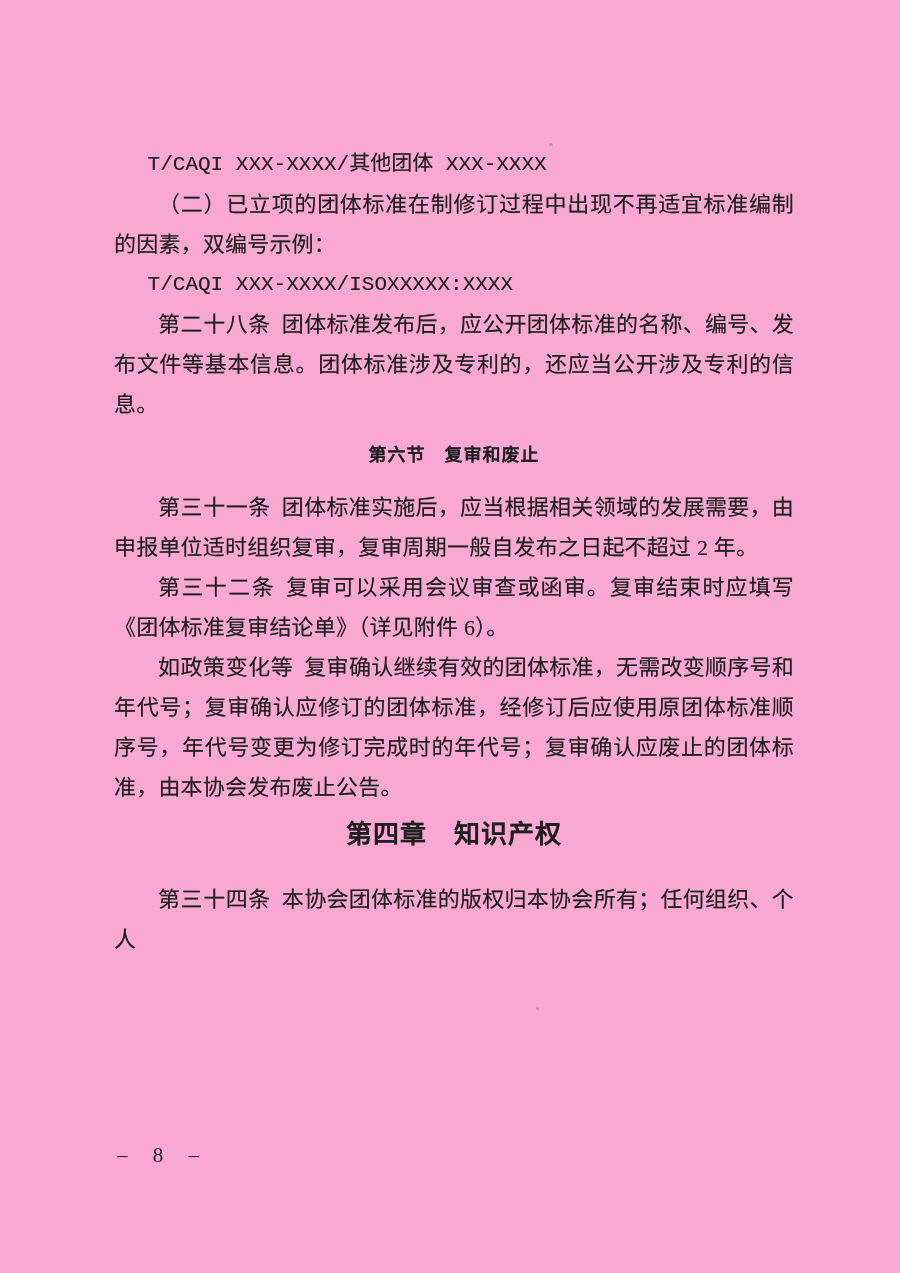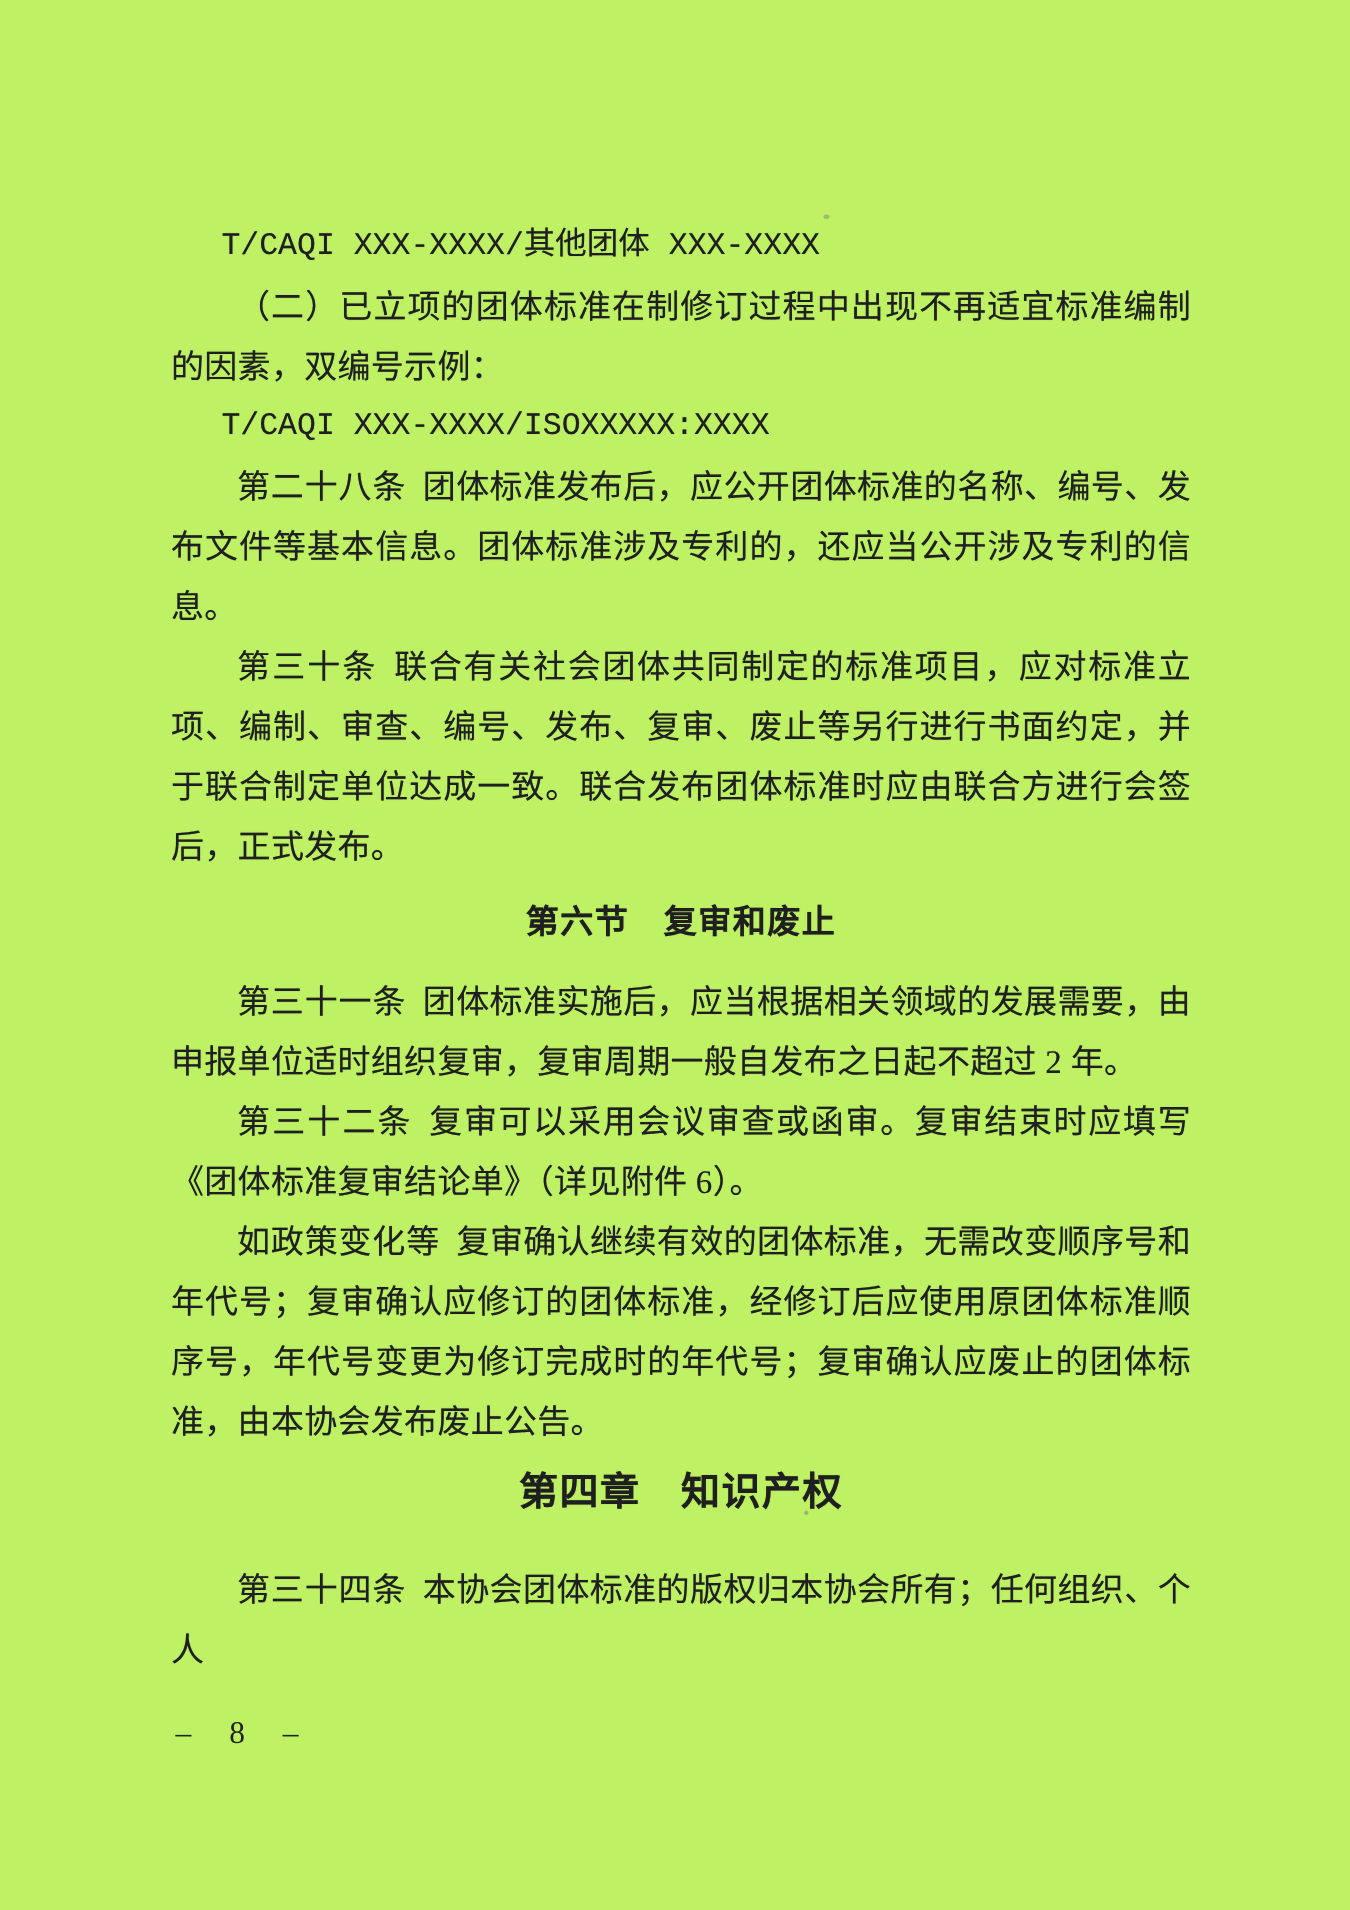--- a/index.html
+++ b/index.html
@@ -11,21 +11,21 @@
     height: 1273px;
     background: #ffffff;
     position: relative;
     overflow: hidden;
     font-family: "Liberation Serif", "DejaVu Serif", serif;
     color: #1f1f1f;
   }
   .page {
     position: absolute;
     inset: 0;
-    background: #bef264;
+    background: #f9a8d4;
   }
   .text-block {
     position: absolute;
     left: 114px;
     top: 145px;
     width: 680px;
     font-size: 22px;
     line-height: 40px;
     letter-spacing: 0.2px;
     text-align: justify;
@@ -46,21 +46,21 @@
   .lead {
     font-weight: 400;
     font-family: "Liberation Sans", "DejaVu Sans", sans-serif;
     margin-right: 0.5em;
     letter-spacing: 0.5px;
   }
   .section-heading {
     margin: 10px 0 13px 0;
     text-indent: 0;
     text-align: center;
-    font-size: 22px;
+    font-size: 18px;
     font-weight: 700;
     line-height: 40px;
     letter-spacing: 1px;
   }
   .chapter-heading {
     margin: 4px 0 24px 0;
     text-indent: 0;
     text-align: center;
     font-size: 26px;
     font-weight: 700;
@@ -94,21 +94,20 @@
 
     <p class="code-line">T/CAQI XXX-XXXX/其他团体 XXX-XXXX</p>
 
     <p class="para">（二）已立项的团体标准在制修订过程中出现不再适宜标准编制的因素，双编号示例：</p>
 
     <p class="code-line">T/CAQI XXX-XXXX/ISOXXXXX:XXXX</p>
 
     <p class="para"><b class="lead">第二十八条</b><span>团体标准发布后，应公开团体标准的名称、编号、发布文件等基本信息。团体标准涉及专利的，还应当公开涉及专利的信息。</span></p>
 
 
-    <p class="para"><b class="lead">第三十条</b><span>联合有关社会团体共同制定的标准项目，应对标准立项、编制、审查、编号、发布、复审、废止等另行进行书面约定，并于联合制定单位达成一致。联合发布团体标准时应由联合方进行会签后，正式发布。</span></p>
 
     <h2 class="section-heading">第六节　复审和废止</h2>
 
     <p class="para"><b class="lead">第三十一条</b><span>团体标准实施后，应当根据相关领域的发展需要，由申报单位适时组织复审，复审周期一般自发布之日起不超过 2 年。</span></p>
 
     <p class="para"><b class="lead">第三十二条</b><span>复审可以采用会议审查或函审。复审结束时应填写《团体标准复审结论单》（详见附件 6）。</span></p>
 
     <p class="para"><b class="lead">如政策变化等</b><span>复审确认继续有效的团体标准，无需改变顺序号和年代号；复审确认应修订的团体标准，经修订后应使用原团体标准顺序号，年代号变更为修订完成时的年代号；复审确认应废止的团体标准，由本协会发布废止公告。</span></p>
 
     <h1 class="chapter-heading">第四章　知识产权</h1>

